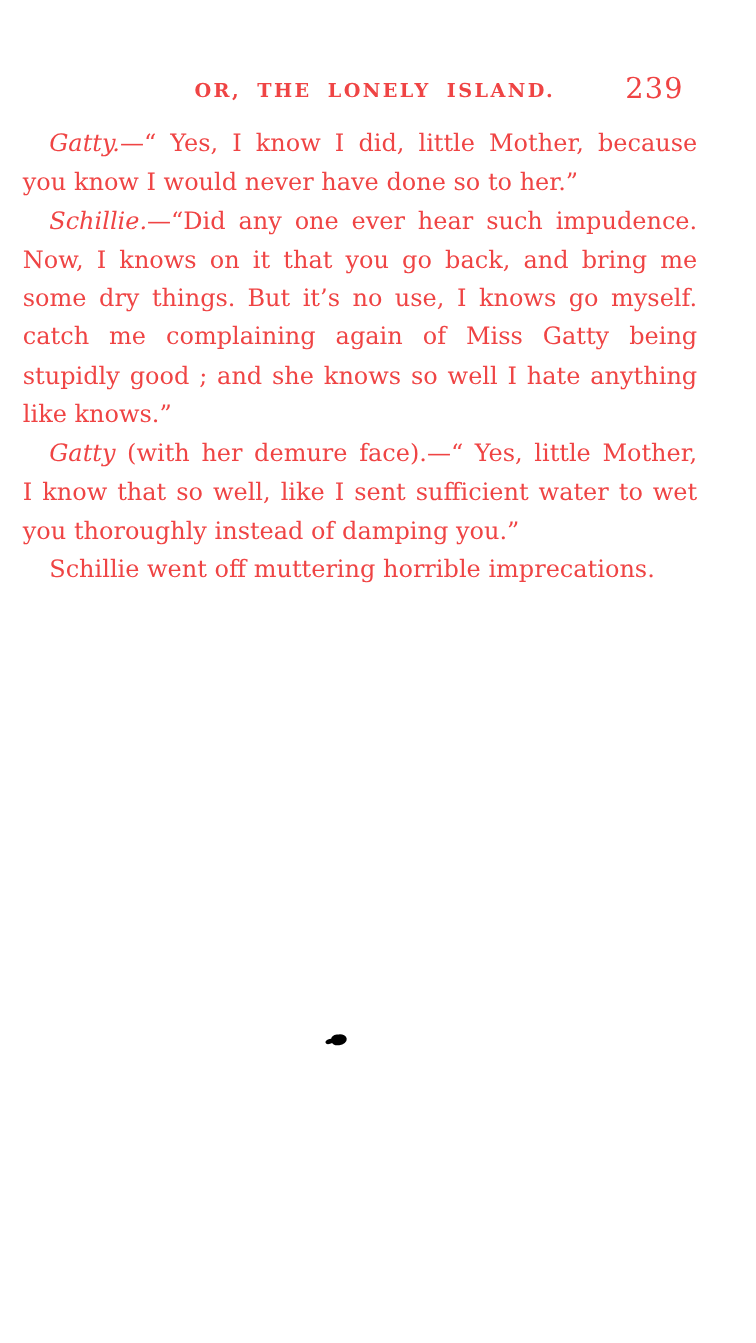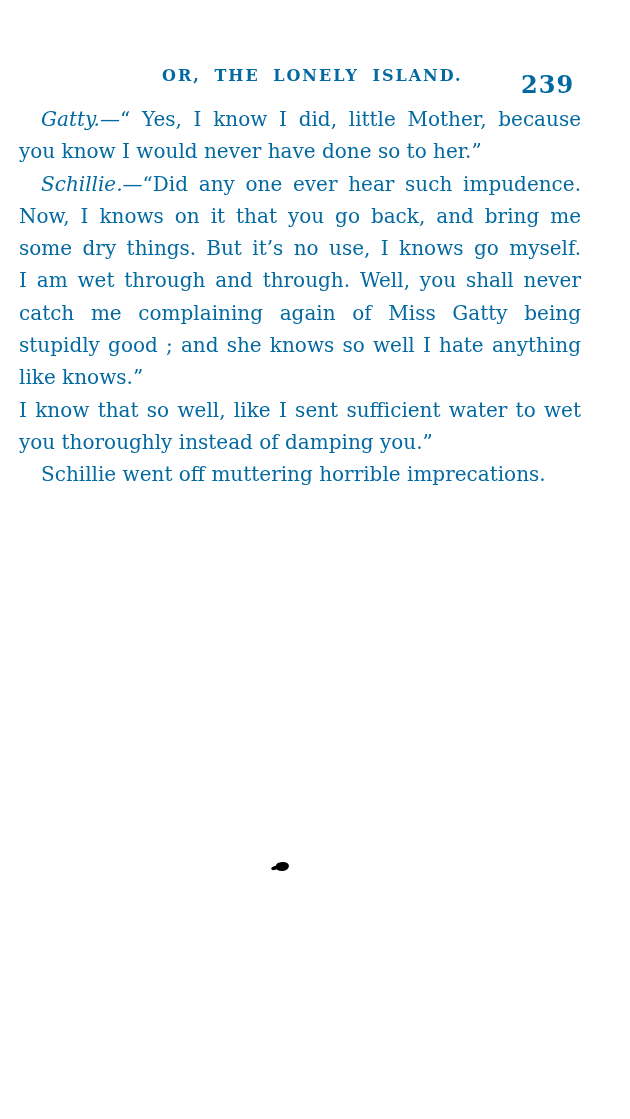--- a/index.html
+++ b/index.html
@@ -7,21 +7,21 @@
     padding: 0;
     background: #ffffff;
   }
   .book-page {
     position: relative;
     width: 630px;
     height: 1119px;
     background: #ffffff;
     overflow: hidden;
     font-family: "DejaVu Serif", "Liberation Serif", serif;
-    color: #0369a1;
+    color: #ef4444;
   }
   .page-header {
     position: absolute;
     top: 0;
     left: 0;
     width: 630px;
     height: 95px;
   }
   .running-title {
     position: absolute;
@@ -31,23 +31,22 @@
     font-weight: 700;
     letter-spacing: 2px;
     word-spacing: 6px;
     white-space: nowrap;
   }
   .page-number {
     position: absolute;
     left: 521px;
     top: 60px;
     font-size: 24px;
-    font-weight: 700;
+    font-weight: 400;
     letter-spacing: 1px;
-    margin-top: 10px;
   }
   .text-body {
     position: absolute;
     left: 19px;
     top: 103px;
     width: 562px;
   }
   .line {
     font-size: 20px;
     line-height: 32.3px;
@@ -94,24 +93,24 @@
     <div class="running-title">OR, THE LONELY ISLAND.</div>
     <div class="page-number">239</div>
   </div>
 
   <div class="text-body">
       <div class="line justify indent"><i>Gatty.</i>—“ Yes, I know I did, little Mother, because</div>
       <div class="line">you know I would never have done so to her.”</div>
       <div class="line justify indent"><i>Schillie.</i>—“Did any one ever hear such impudence.</div>
       <div class="line justify">Now, I knows on it that you go back, and bring me</div>
       <div class="line justify">some dry things. But it’s no use, I knows go myself.</div>
-      <div class="line justify">I am wet through and through. Well, you shall never</div>
       <div class="line justify">catch me complaining again of Miss Gatty being</div>
       <div class="line justify">stupidly good ; and she knows so well I hate anything</div>
       <div class="line">like knows.”</div>
+      <div class="line justify indent"><i>Gatty</i> (with her demure face).—“ Yes, little Mother,</div>
       <div class="line justify">I know that so well, like I sent sufficient water to wet</div>
       <div class="line">you thoroughly instead of damping you.”</div>
       <div class="line indent">Schillie went off muttering horrible imprecations.</div>
     </div>
 
   <div class="ink-blot"></div>
 
 </div>
 
 </body></html>

